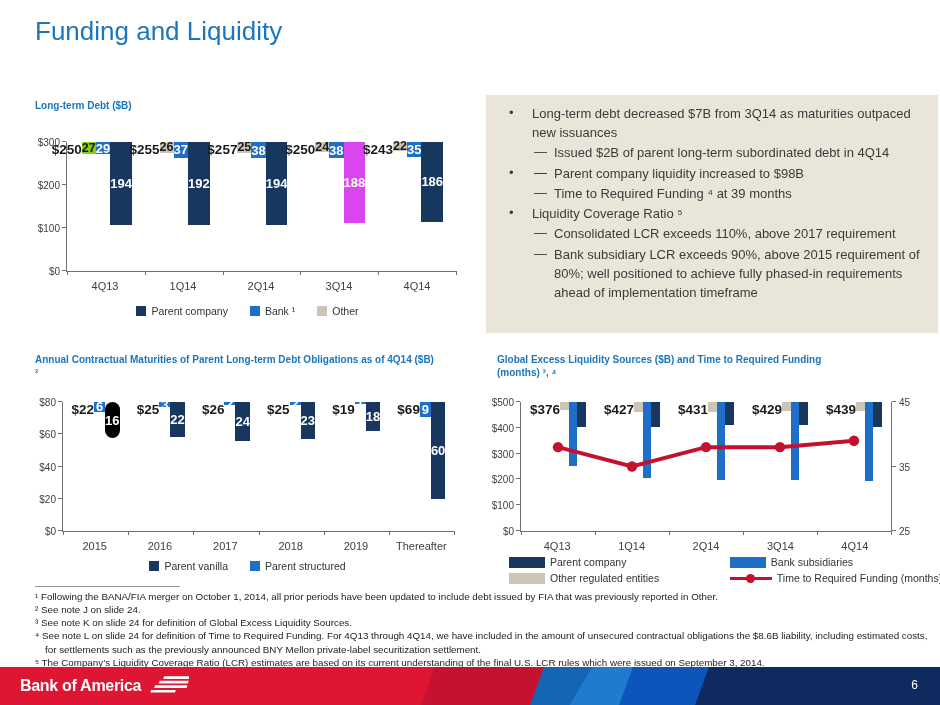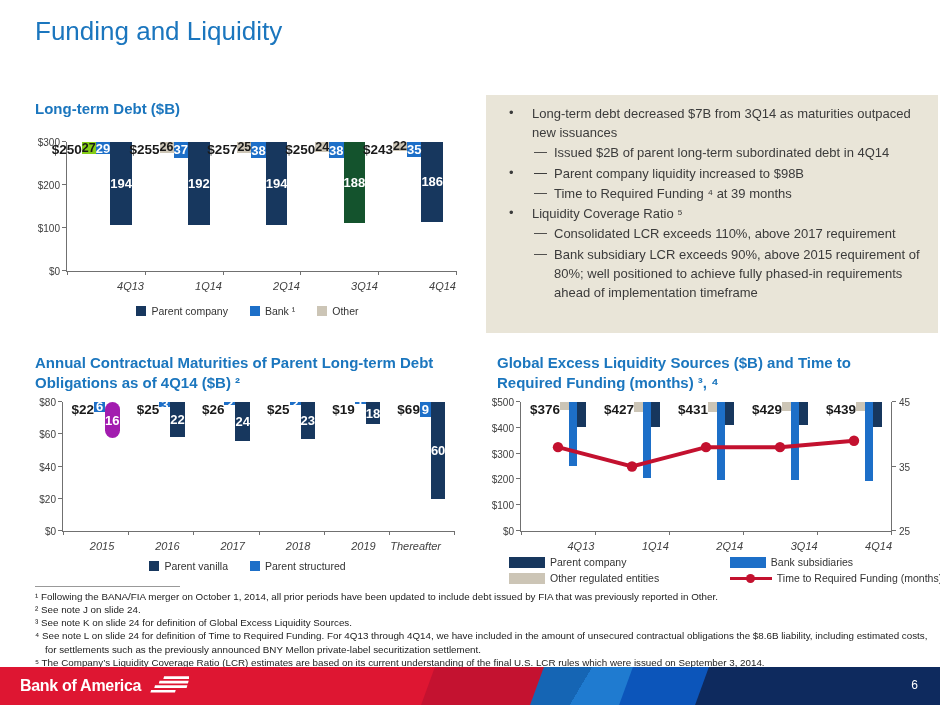--- a/index.html
+++ b/index.html
@@ -8,21 +8,21 @@
     position:relative; width:940px; height:705px; background:#ffffff;
     overflow:hidden; margin:0 auto;
   }
   #slide-title {
     position:absolute; left:35px; top:16px;
     font-size:26px; font-weight:400; color:#1b76be; letter-spacing:0;
   }
   
   .chart { position:absolute; }
   .chart-title {
-    position:absolute; left:0; top:0; font-size:15px; font-weight:bold;
+    position:absolute; left:0; top:0; font-size:10px; font-weight:bold;
     color:#1b76be; line-height:1.3;
   }
   .plot {
     position:absolute;
     border-left:1px solid #707070; border-bottom:1px solid #707070;
   }
   .plot.raxis { border-right:1px solid #707070; }
   .yaxis-lab {
     position:absolute; right:calc(100% + 7px); transform:translateY(50%);
     font-size:10px; color:#404040; white-space:nowrap;
@@ -54,21 +54,21 @@
     display:flex; align-items:center; justify-content:center;
   }
   .seg-label {
     font-size:13px; font-weight:bold; color:#ffffff; line-height:1;
     white-space:nowrap; z-index:3;
   }
   .seg-label.dark { color:#1a1a1a; font-size:12.5px; }
   .xlabels {
     position:absolute; display:flex; justify-content:space-around;
   }
-  .xlabel { flex:1; text-align:right; font-size:11px; color:#404040; white-space:nowrap;font-style:italic; }
+  .xlabel { flex:1; text-align:center; font-size:11px; color:#404040; white-space:nowrap; }
   .legend {
     position:absolute; display:flex; justify-content:center; gap:22px;
     font-size:10.5px; color:#333;
   }
   .legend-item { display:flex; align-items:center; gap:5px; white-space:nowrap; }
   .legend-swatch { width:10px; height:10px; display:inline-block; }
   .legend.wide { display:grid; grid-template-columns:47% 53%; row-gap:4px; justify-content:stretch; }
   .legend.wide .legend-swatch { width:36px; height:11px; }
   .legend-line-swatch { position:relative; width:42px; height:11px; display:inline-block; }
   .legend-line-swatch .bar { position:absolute; left:0; right:0; top:4px; height:3.5px; background:#c3112f; }
@@ -173,21 +173,21 @@
             </div>
           </div>
           <div class="bar-col">
             <div class="bar-total">$250</div>
             <div class="bar-seg" style="height: 10.32px; background: rgb(204, 197, 182);">
               <span class="seg-label dark">24</span>
             </div>
             <div class="bar-seg" style="height: 16.34px; background: rgb(29, 111, 200);">
               <span class="seg-label">38</span>
             </div>
-            <div class="bar-seg" style="height: 80.84px; background: #14532d;">
+            <div class="bar-seg" style="height: 80.84px; background: #d946ef;">
               <span class="seg-label">188</span>
             </div>
           </div>
           <div class="bar-col">
             <div class="bar-total">$243</div>
             <div class="bar-seg" style="height: 9.46px; background: rgb(204, 197, 182);">
               <span class="seg-label dark">22</span>
             </div>
             <div class="bar-seg" style="height: 15.05px; background: rgb(29, 111, 200);">
               <span class="seg-label">35</span>
@@ -252,21 +252,21 @@
         <div class="btick" style="left: 50%;"></div>
         <div class="btick" style="left: 66.6667%;"></div>
         <div class="btick" style="left: 83.3333%;"></div>
         <div class="btick" style="left: 100%;"></div>
         <div class="bars">
           <div class="bar-col">
             <div class="bar-total">$22</div>
             <div class="bar-seg" style="height: 9.675px; background: rgb(29, 111, 200);">
               <span class="seg-label">6</span>
             </div>
-            <div class="bar-seg" style="height: 36px; background: #a21caf; border-radius: 11px;">
+            <div class="bar-seg" style="height: 36px; background: #000000; border-radius: 11px;">
               <span class="seg-label">16</span>
             </div>
           </div>
           <div class="bar-col">
             <div class="bar-total">$25</div>
             <div class="bar-seg" style="height: 4.8375px; background: rgb(29, 111, 200);">
               <span class="seg-label">3</span>
             </div>
             <div class="bar-seg" style="height: 35.475px; background: rgb(23, 55, 94);">
               <span class="seg-label">22</span>
@@ -288,36 +288,36 @@
             </div>
             <div class="bar-seg" style="height: 37.0875px; background: rgb(23, 55, 94);">
               <span class="seg-label">23</span>
             </div>
           </div>
           <div class="bar-col">
             <div class="bar-total">$19</div>
             <div class="bar-seg" style="height: 1.6125px; background: rgb(29, 111, 200);">
               <span class="seg-label">1</span>
             </div>
-            <div class="bar-seg" style="height: 22px; background: rgb(23, 55, 94);">
+            <div class="bar-seg" style="height: 29px; background: rgb(23, 55, 94);">
               <span class="seg-label">18</span>
             </div>
           </div>
           <div class="bar-col">
             <div class="bar-total">$69</div>
             <div class="bar-seg" style="height: 14.5125px; background: rgb(29, 111, 200);">
               <span class="seg-label">9</span>
             </div>
             <div class="bar-seg" style="height: 96.75px; background: rgb(23, 55, 94);">
               <span class="seg-label">60</span>
             </div>
           </div>
         </div>
       </div>
-    <div class="xlabels" style="left:14px; top:187px; width:392px;">
+    <div class="xlabels" style="left:27px; top:187px; width:392px;">
         <div class="xlabel">2015</div>
         <div class="xlabel">2016</div>
         <div class="xlabel">2017</div>
         <div class="xlabel">2018</div>
         <div class="xlabel">2019</div>
         <div class="xlabel">Thereafter</div>
       </div>
     <div class="legend" style="left:0; right:0; top:207px;">
         <div class="legend-item">
           <span class="legend-swatch" style="background: rgb(23, 55, 94);"></span>

